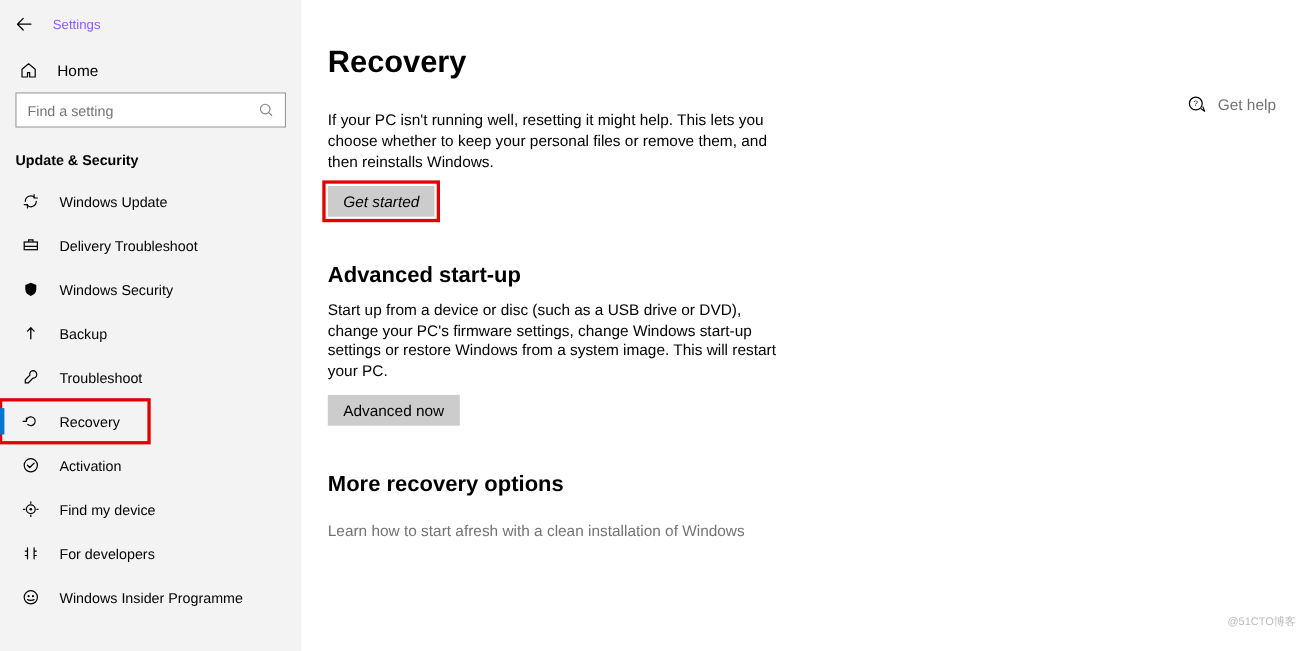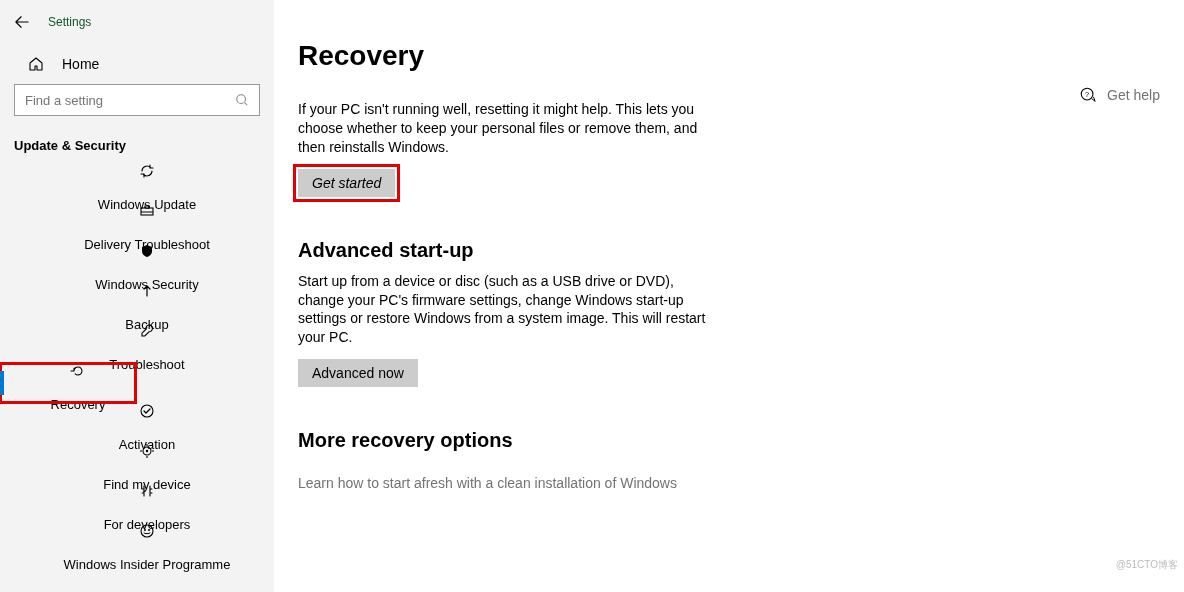--- a/index.html
+++ b/index.html
@@ -2,35 +2,35 @@
 <html><head>
 <meta charset="utf-8">
 <style>
 * { margin: 0; padding: 0; box-sizing: border-box; font-family: "Segoe UI", -apple-system, sans-serif; }
 body { width: 1184px; height: 592px; overflow: hidden; background: #fff; display: flex; }
 
 
 .sidebar { width: 274px; height: 100%; background: #f3f3f3; display: flex; flex-direction: column; }
 .titlebar { display: flex; align-items: center; height: 44px; padding-left: 12px; gap: 16px; }
 .back-btn { width: 20px; height: 20px; display: flex; align-items: center; justify-content: center; cursor: pointer; }
-.app-title { font-size: 12px; color: #14532d; }
-
-.home-row { display: flex; align-items: center; height: 40px; padding-left: 28px; gap: 18px; cursor: pointer; }
+.app-title { font-size: 12px; color: #8b5cf6; }
+
+.home-row { display: flex; align-items: center; height: 40px; padding-left: 18px; gap: 18px; cursor: pointer; }
 .home-row .icon, .nav-item .icon { width: 16px; display: flex; justify-content: center; }
 .home-label { font-size: 14px; }
 
 .search-wrap { padding: 0 14px 10px 14px; }
 .search { width: 100%; height: 32px; border: 1px solid #999; background: #fff; display: flex; align-items: center; padding: 0 10px; }
 .search input { flex: 1; border: none; outline: none; font-size: 13px; background: transparent; }
 .search .search-icon { opacity: .6; }
 
 .section-label { font-size: 13px; font-weight: 600; padding: 12px 14px 10px 14px; }
 
 .nav { display: flex; flex-direction: column; }
-.nav-item { display: flex; align-items: center; height: 40px; padding-left: 20px; gap: 18px; font-size: 13px; cursor: pointer; position: relative; flex-direction: column; }
+.nav-item { display: flex; align-items: center; height: 40px; padding-left: 20px; gap: 18px; font-size: 13px; cursor: pointer; position: relative; }
 .nav-item.active::before { content: ""; position: absolute; left: 0; top: 8px; bottom: 8px; width: 4px; background: #0078d4; }
 
 
 .redbox { outline: 3px solid #e20000; outline-offset: -2px; }
 
 
 .main { flex: 1; padding: 40px 24px 0 24px; position: relative; }
 .page-title { font-size: 28px; font-weight: 600; margin-bottom: 28px; }
 h2.sub { font-size: 20px; font-weight: 600; margin-bottom: 10px; }
 .desc { font-size: 14px; max-width: 420px; line-height: 1.35; margin-bottom: 12px; }

